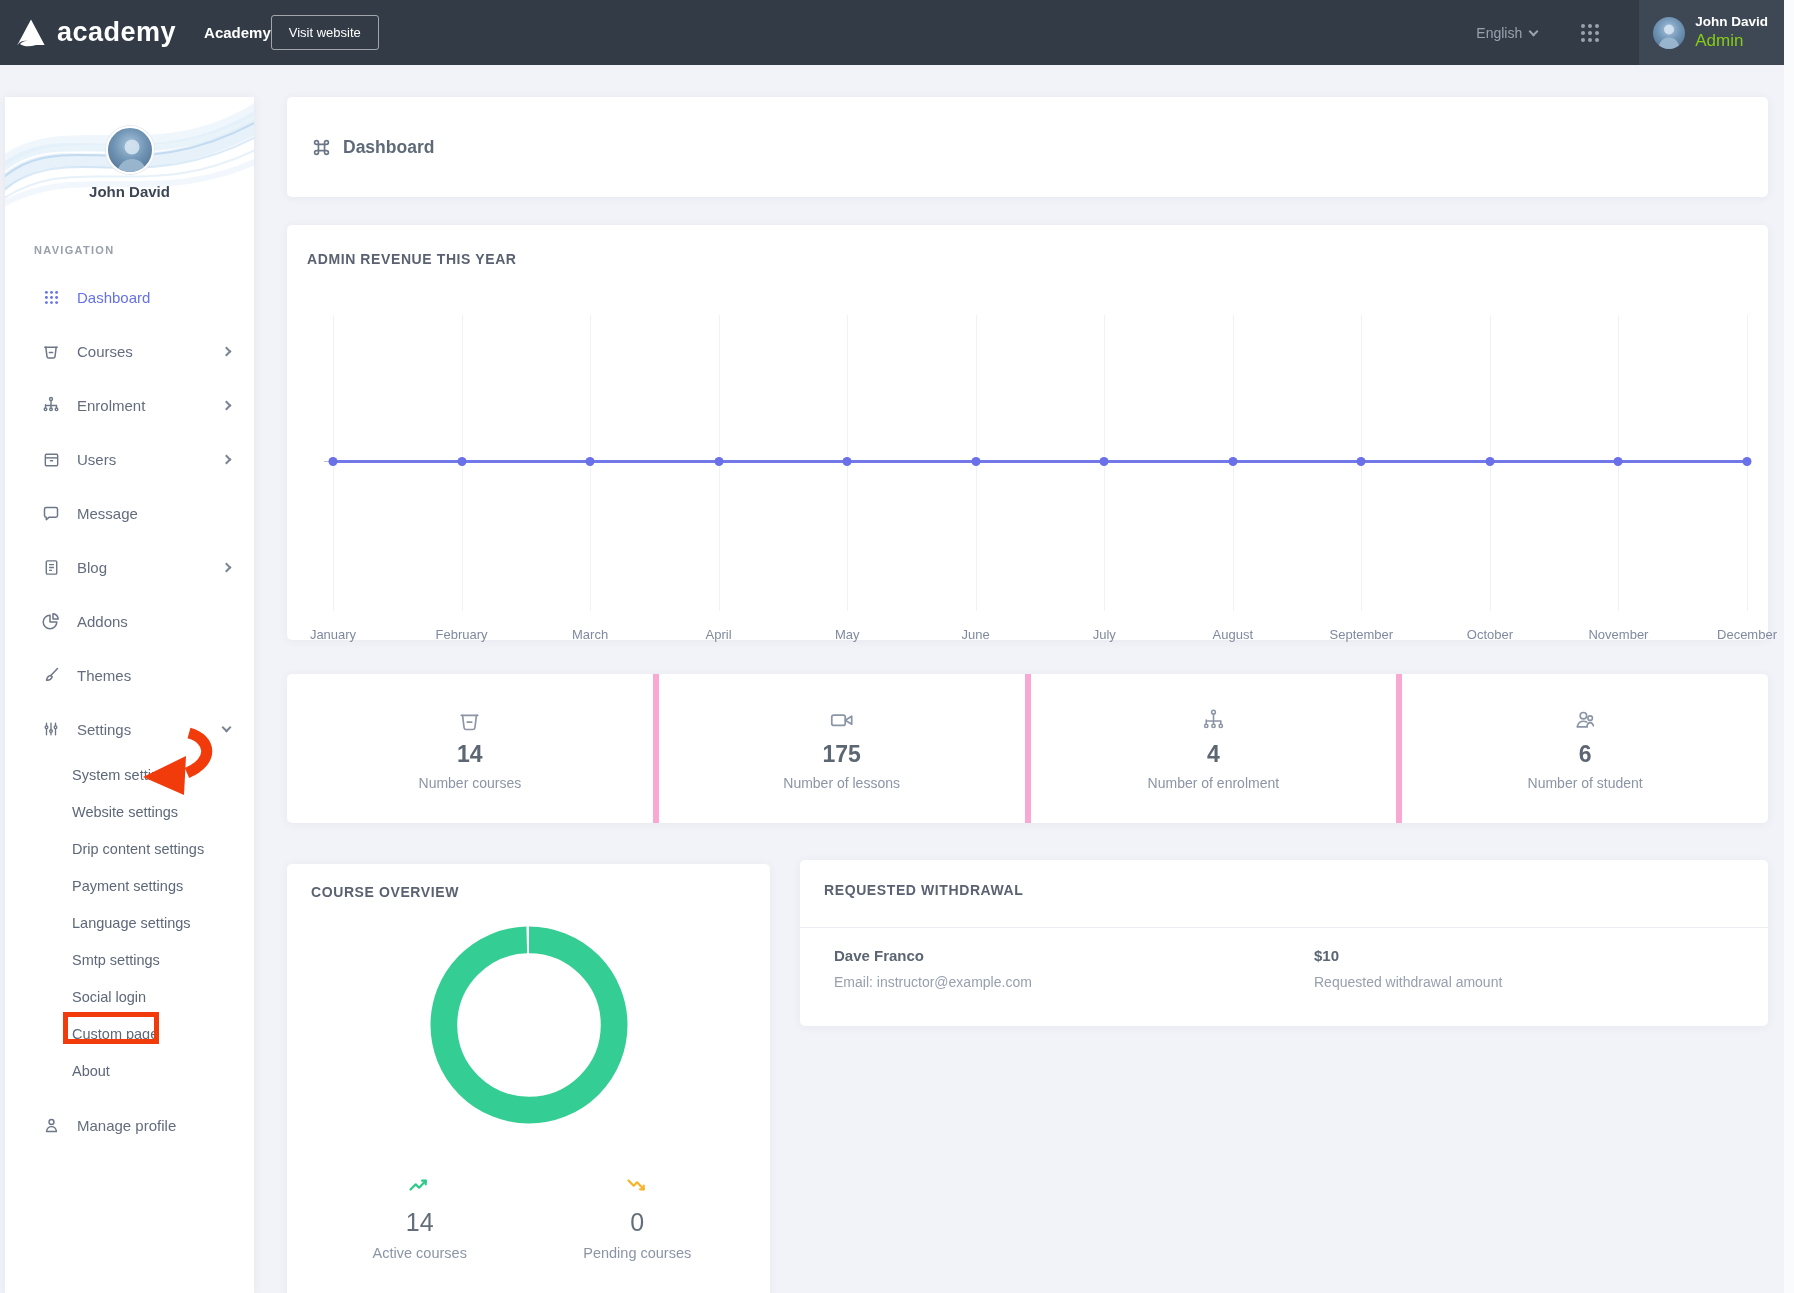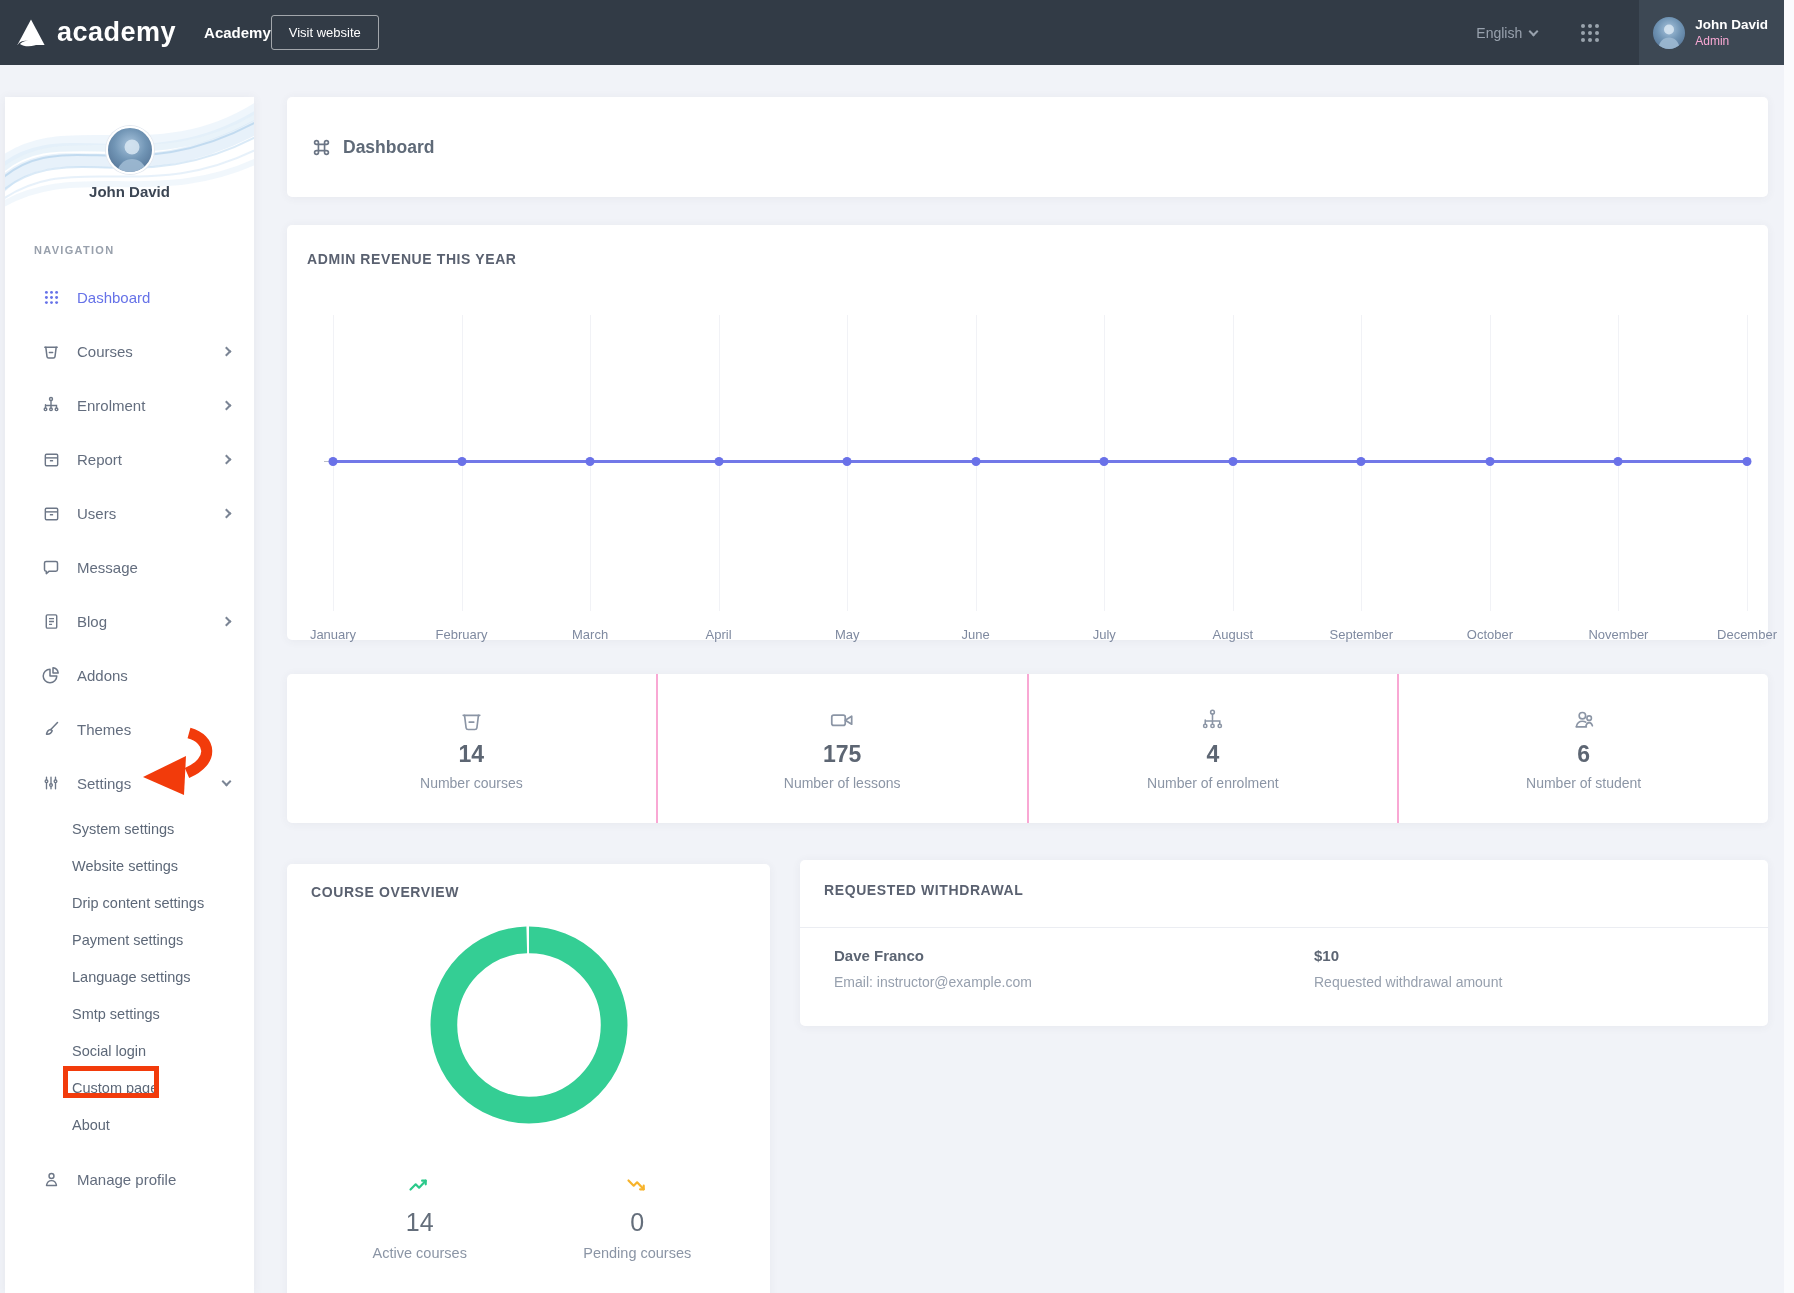--- a/index.html
+++ b/index.html
@@ -23,21 +23,21 @@
     display:inline-block; transform:rotate(-45deg); }
   .chev.down { transform:rotate(45deg); margin-top:-3px; }
   .chev.light { border-color:#98a1ad; }
   .apps-btn { margin-right:38px; cursor:pointer; display:flex; align-items:center; }
   .userpanel { background:#3d4854; height:100%; display:flex; align-items:center; gap:10px;
     padding:0 26px 0 14px; cursor:pointer; }
   .avatar-sm { width:32px; height:32px; border-radius:50%; overflow:hidden; flex:0 0 auto;
     background:radial-gradient(circle at 50% 38%, #a8c4dd 0%, #7195b5 45%, #49678a 100%); position:relative; }
   .avatar-sm svg, .avatar-lg svg { position:absolute; left:0; top:0; }
   .uname { color:#fff; font-size:13.5px; font-weight:700; line-height:1.25; }
-  .urole { color:#f9a8d4; font-size:12px; }
+  .urole { color:#84cc16; font-size:17px; }
   
   .sidebar { position:absolute; left:5px; top:97px; width:249px; height:1196px; background:#fff;
     box-shadow:0 1px 10px rgba(69,65,78,.07); z-index:10; }
   .waves { position:absolute; left:0; top:0; width:249px; height:120px; overflow:hidden; pointer-events:none; }
   .avatar-lg { width:48px; height:48px; border-radius:50%; margin:29px auto 0; position:relative; overflow:hidden;
     background:radial-gradient(circle at 50% 38%, #a8c4dd 0%, #7195b5 45%, #49678a 100%);
     border:2px solid #fff; box-shadow:0 0 0 1px #e4e9f0; }
   .sb-name { text-align:center; margin-top:9px; font-size:15px; font-weight:700; color:#3c4654; }
   .nav-label { margin:44px 0 0 29px; font-size:11px; font-weight:700; letter-spacing:1.3px; color:#98a0ac; }
   ul.mainnav { list-style:none; margin-top:14px; }
@@ -64,21 +64,21 @@
   .revenue { left:0; top:128px; width:1481px; height:415px; padding:26px 20px 0; }
   .plot { position:relative; margin:48px 1px 0 26px; height:296px; }
   .gridline { position:absolute; top:0; bottom:0; width:1px; background:#f1f2f6; }
   .chart-line { position:absolute; left:0; right:0; top:145px; height:3px; background:#7278e8; border-radius:2px; }
   .chart-line::before { content:""; position:absolute; left:-9px; top:1px; width:9px; height:1px; background:#b9bec8; }
   .dot { position:absolute; width:9px; height:9px; border-radius:50%; background:#6a71e8; top:142px; transform:translateX(-50%); }
   .mlabels { position:relative; margin:16px 1px 0 26px; height:20px; }
   .mlabel { position:absolute; transform:translateX(-50%); font-size:13px; color:#7f8aa0; white-space:nowrap; }
   
   .statsrow { left:0; top:577px; width:1481px; height:149px; display:flex; }
-  .stat { flex:1; display:flex; flex-direction:column; align-items:center; justify-content:center; gap:7px; border-left:2px solid #f9a8d4; }
+  .stat { flex:1; display:flex; flex-direction:column; align-items:center; justify-content:center; gap:7px; border-left:6px solid #f9a8d4; }
   .stat:first-child { border-left:none; }
   .stat .sicon { color:#8b95a5; height:28px; display:flex; align-items:center; }
   .stat .sval { font-size:23px; font-weight:700; color:#5d6673; }
   .stat .slab { font-size:14px; color:#8b95a5; }
   
   .course { left:0; top:767px; width:483px; height:560px; padding:20px 24px; }
   .donut-wrap { width:198px; margin:26px auto 0; }
   .co-stats { display:flex; margin-top:46px; }
   .co-cell { flex:1; display:flex; flex-direction:column; align-items:center; gap:8px; }
   .co-val { font-size:25px; color:#646e7b; }
@@ -197,31 +197,20 @@
       <span class="nicon">
         <svg width="20" height="20" viewBox="0 0 20 20" fill="none" stroke="currentColor" stroke-width="1.4" stroke-linecap="round">
             <circle cx="10" cy="4" r="1.5"></circle>
             <path d="M10 5.7v4M4.5 12.5v-2h11v2M4.5 9.7v.8M10 9.7v2.8M15.5 10.5v2"></path>
             <circle cx="4.5" cy="14.3" r="1.3"></circle>
             <circle cx="10" cy="14.3" r="1.3"></circle>
             <circle cx="15.5" cy="14.3" r="1.3"></circle>
           </svg>
       </span>
       <span class="nlabel">Enrolment</span>
-      <span class="chev"></span>
-    </li>
-    <li>
-      <span class="nicon">
-        <svg width="19" height="19" viewBox="0 0 20 20" fill="none" stroke="currentColor" stroke-width="1.5" stroke-linejoin="round">
-            <rect x="3.5" y="4.5" width="13" height="12" rx="1.2"></rect>
-            <path d="M3.5 8.3h13"></path>
-            <path d="M8.3 11.3h3.4"></path>
-          </svg>
-      </span>
-      <span class="nlabel">Report</span>
       <span class="chev"></span>
     </li>
     <li>
       <span class="nicon">
         <svg width="19" height="19" viewBox="0 0 20 20" fill="none" stroke="currentColor" stroke-width="1.5" stroke-linejoin="round">
             <rect x="3.5" y="4.5" width="13" height="12" rx="1.2"></rect>
             <path d="M3.5 8.3h13"></path>
             <path d="M8.3 11.3h3.4"></path>
           </svg>
       </span>

